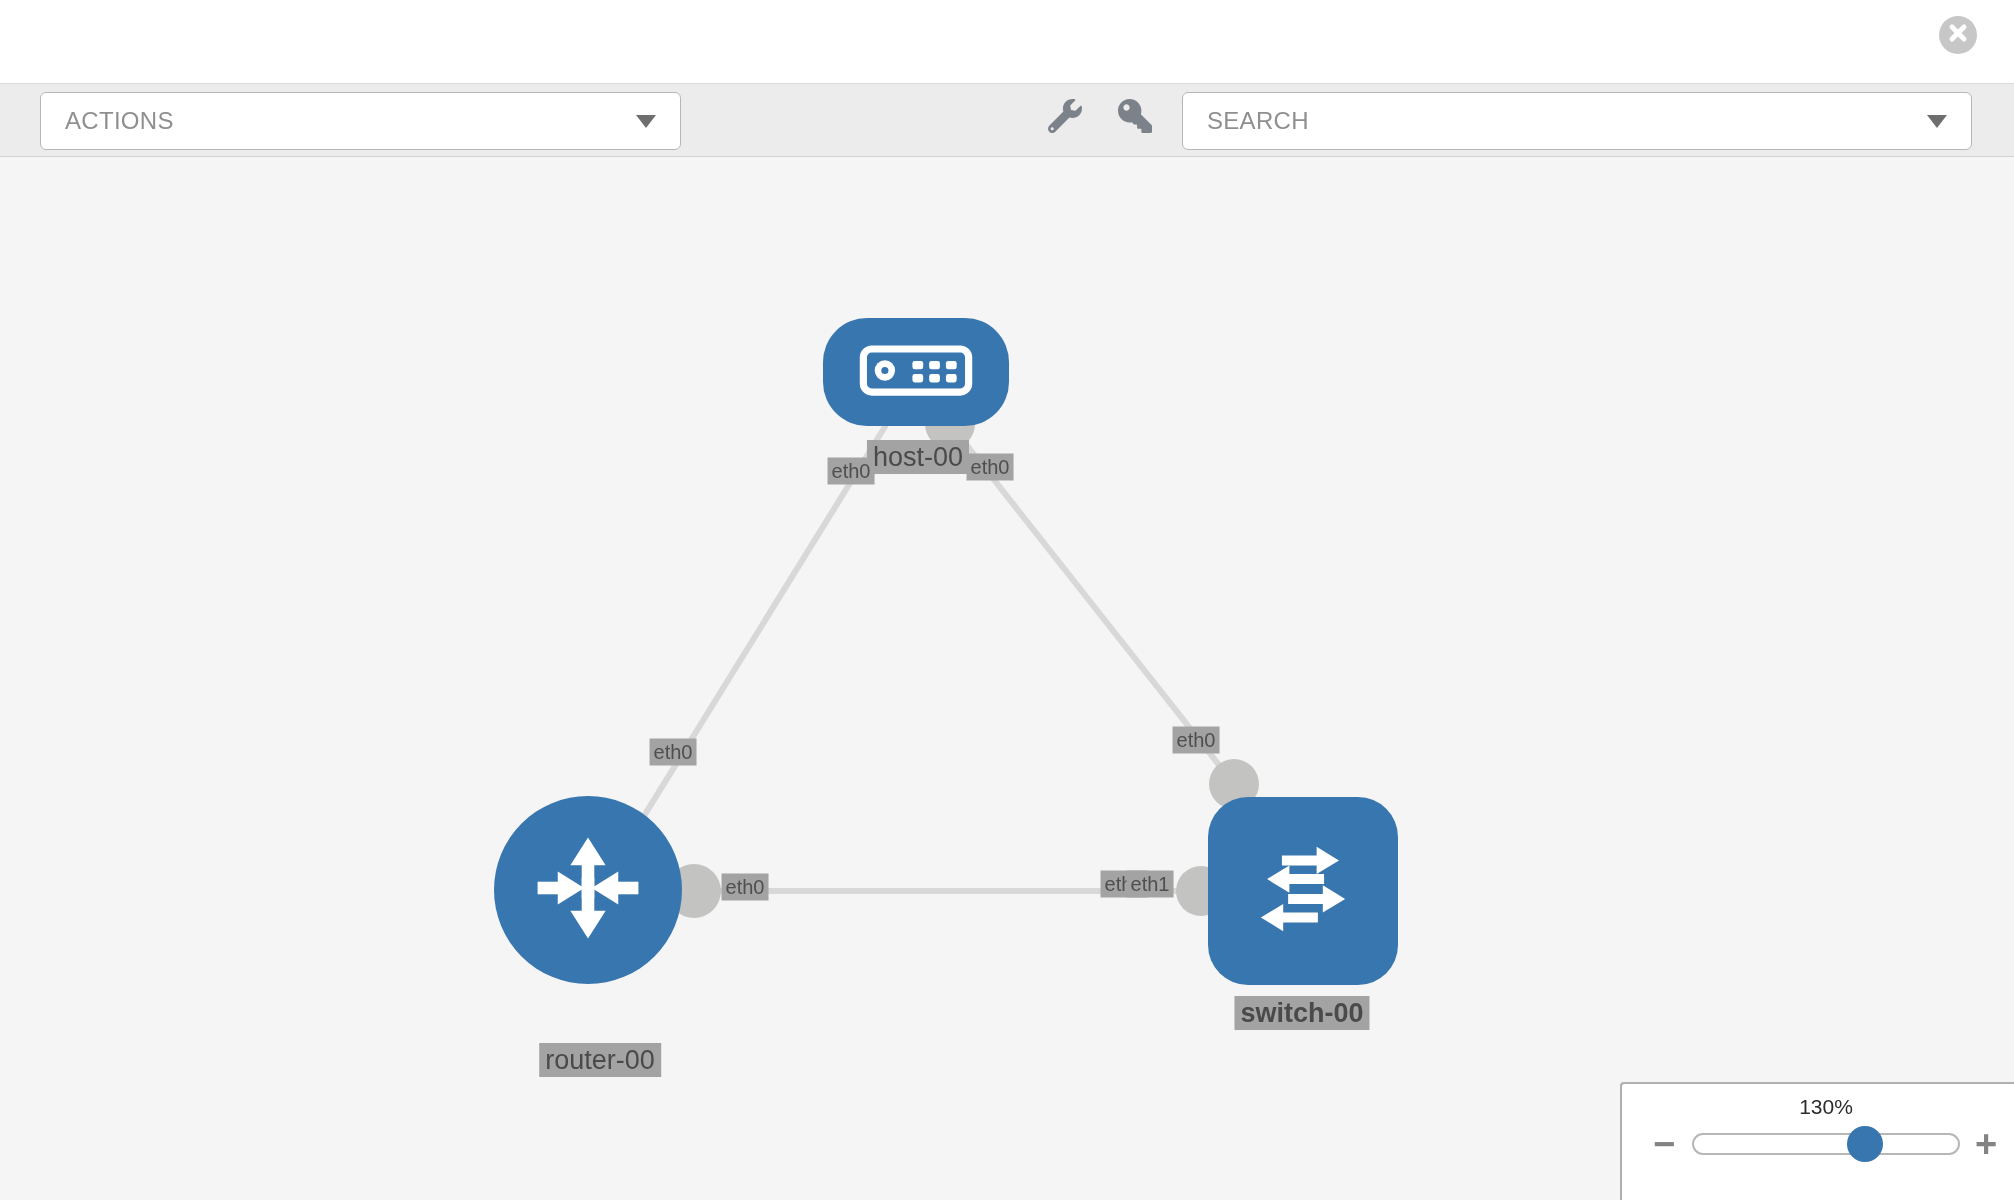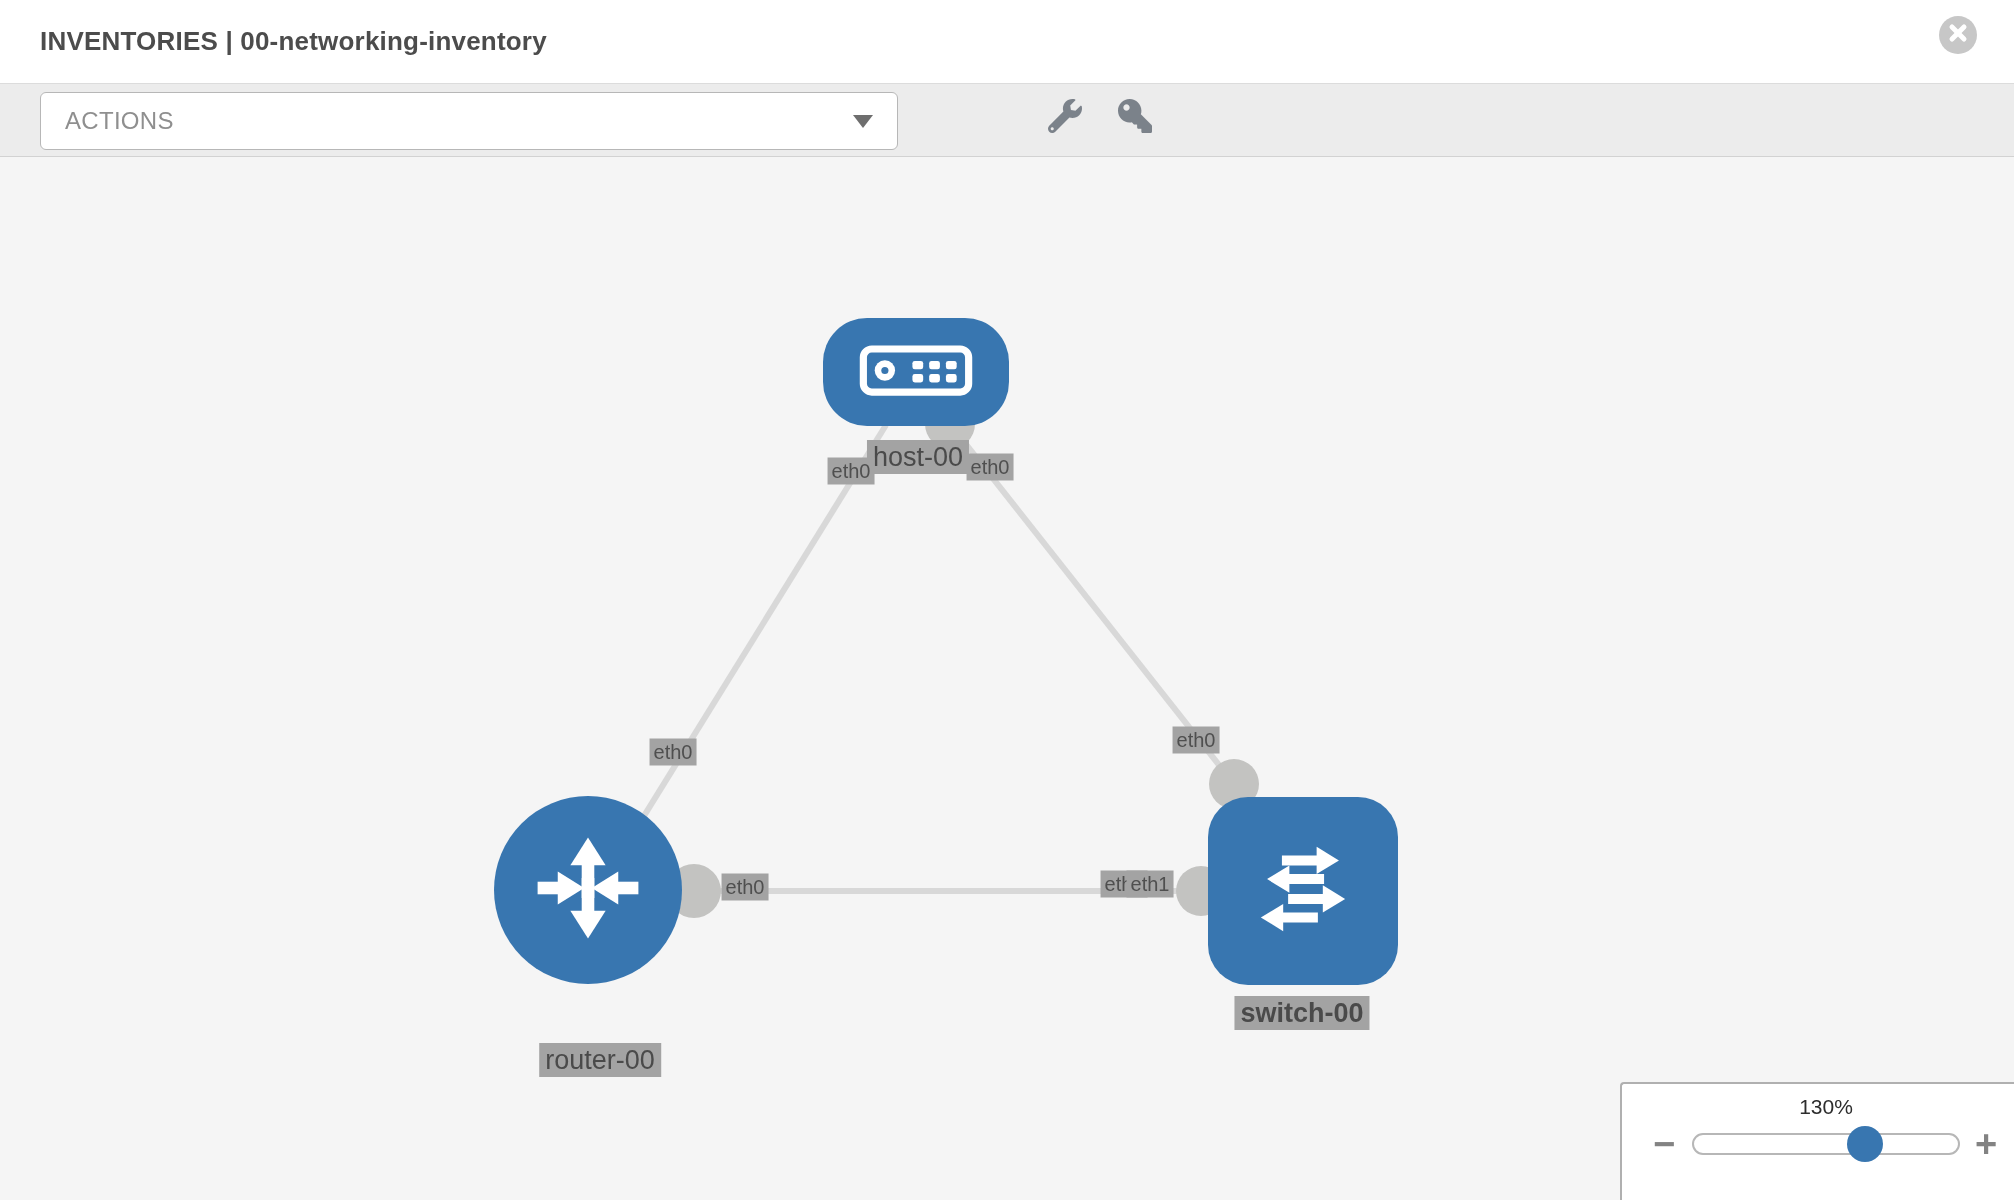--- a/index.html
+++ b/index.html
@@ -82,52 +82,55 @@
   }
   .zoom-thumb{
     position:absolute;left:225px;top:42px;width:36px;height:36px;border-radius:50%;
     background:#3876b0;cursor:grab;
   }
 </style>
 </head>
 <body>
 
 <div class="header">
-  <div class="header-title">INVENTORIES | 00-networking-inventory</div>
   <div class="close-btn">
     <span>
       <svg viewBox="0 0 20 20" width="20" height="20">
         <line x1="4" y1="4" x2="16" y2="16" stroke="#ffffff" stroke-width="5" stroke-linecap="round"></line>
         <line x1="16" y1="4" x2="4" y2="16" stroke="#ffffff" stroke-width="5" stroke-linecap="round"></line>
       </svg>
     </span>
   </div>
 </div>
 
 <div class="toolbar">
 
-  <div class="select-box" style="left:40px;width:858px;">
+  <div class="select-box" style="left:40px;width:641px;">
     <span class="select-label">ACTIONS</span>
     <span class="caret-down"></span>
   </div>
 
   <div class="tool-icon" style="left:1048px;">
     <svg viewBox="0 0 512 512">
       <path d="M507.73 109.1c-2.24-9.03-13.54-12.09-20.12-5.51l-74.36 74.36-67.88-11.31-11.31-67.88 74.36-74.36c6.62-6.62 3.43-17.9-5.66-20.16-47.38-11.74-99.55.91-136.58 37.93-39.64 39.64-50.55 97.1-34.05 147.2L18.74 402.76c-24.99 24.99-24.99 65.51 0 90.5 24.99 24.99 65.51 24.99 90.5 0l213.21-213.21c50.12 16.71 107.47 5.68 147.37-34.22 37.07-37.07 49.7-89.32 37.91-136.73zM64 472c-13.25 0-24-10.75-24-24 0-13.26 10.75-24 24-24s24 10.74 24 24c0 13.25-10.75 24-24 24z"></path>
     </svg>
   </div>
 
   <div class="tool-icon" style="left:1118px;">
     <svg viewBox="0 0 512 512">
       <g transform="translate(512,0) scale(-1,1)">
         <path d="M512 176.001C512 273.203 433.202 352 336 352c-11.22 0-22.19-1.062-32.827-3.069l-24.012 27.014A23.999 23.999 0 0 1 261.223 384H224v40c0 13.255-10.745 24-24 24h-40v40c0 13.255-10.745 24-24 24H24c-13.255 0-24-10.745-24-24v-78.059c0-6.365 2.529-12.47 7.029-16.971l161.802-161.802C163.108 213.814 160 195.271 160 176 160 78.798 238.797.001 335.999 0 433.488-.001 512 78.511 512 176.001zM336 128c0 26.51 21.49 48 48 48s48-21.49 48-48-21.49-48-48-48-48 21.49-48 48z"></path>
       </g>
     </svg>
   </div>
 
+  <div class="select-box" style="left:1182px;width:790px;">
+    <span class="select-label">SEARCH</span>
+    <span class="caret-down"></span>
+  </div>
 </div>
 
 <div class="canvas">
 
   <svg class="links-svg" width="2014" height="1043">
     <line x1="886" y1="268" x2="600" y2="730" stroke="#d8d8d8" stroke-width="6"></line>
     <line x1="950" y1="267" x2="1234" y2="627" stroke="#d8d8d8" stroke-width="6"></line>
     <line x1="640" y1="734" x2="1300" y2="734" stroke="#d8d8d8" stroke-width="6"></line>
   </svg>
 

